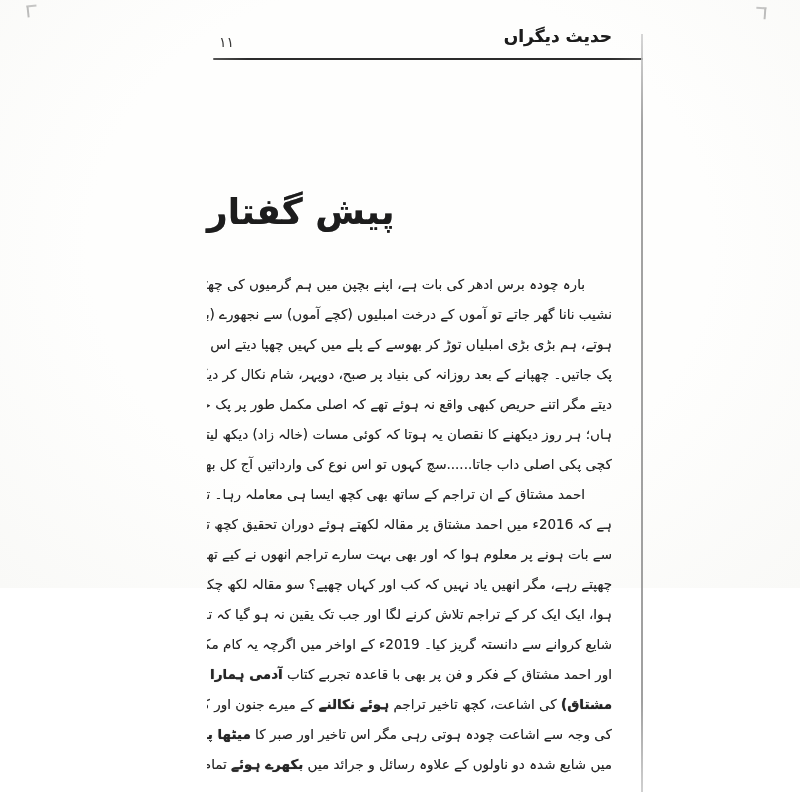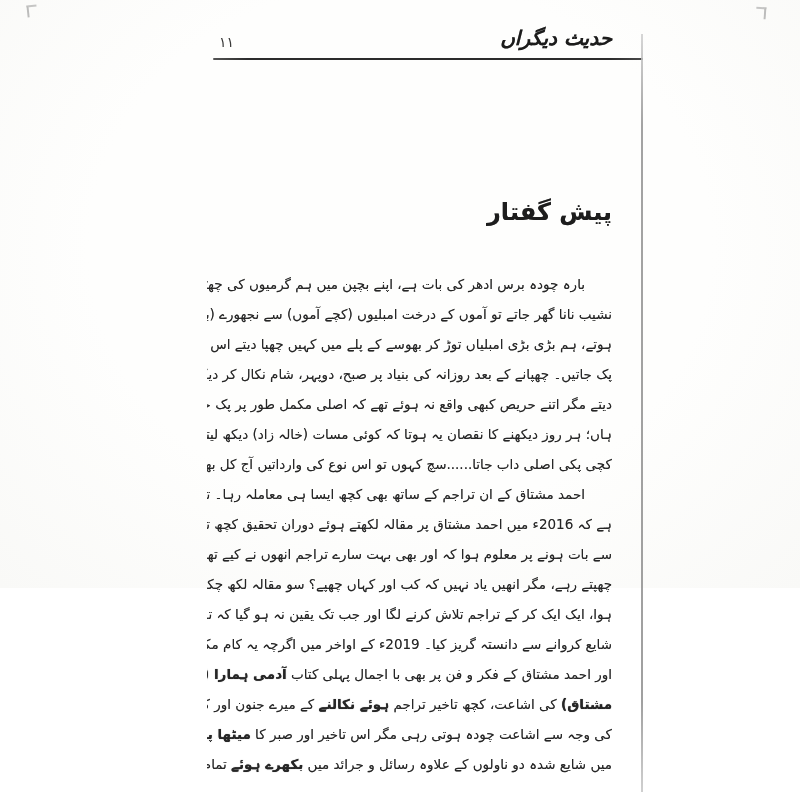--- a/index.html
+++ b/index.html
@@ -20,39 +20,39 @@
   .crop-mark.tl{left:27px;top:5px;border-left:2px solid #8a8a8a;border-top:2px solid #9a9a9a;transform:rotate(-6deg);}
   .crop-mark.tr{left:756px;top:7px;border-right:2px solid #8a8a8a;border-top:2px solid #9a9a9a;transform:rotate(4deg);}
 
   
   .page-num{
     position:absolute;left:219px;top:34px;
     font-size:14px;color:#3a3a3a;letter-spacing:1px;
   }
   .book-title{
     position:absolute;top:26px;right:188px;
-    font-size:20px;font-style:italic;font-weight:600;color:#1c1c1c;
+    font-size:17px;font-weight:600;color:#1c1c1c;
     text-shadow:0 0 .5px rgba(30,30,30,.55);
   }
   .header-rule{
     position:absolute;left:213px;top:58px;width:430px;height:2px;
     background:linear-gradient(90deg,#555 0%,#2c2c2c 8%,#2c2c2c 92%,#4a4a4a 100%);
     border-radius:1px;
   }
   
   .page-edge{
     position:absolute;left:641px;top:34px;width:2px;height:758px;
     background:linear-gradient(#cfcfcf,#939393 12%,#8f8f8f 88%,#c7c7c7);
     opacity:.85;
   }
 
   .section-title{
     position:absolute;left:207px;top:185px;width:405px;margin:0;
-    text-align:right;
-    font-size:24px;line-height:54px;font-weight:700;color:#1d1d1d;
+    text-align:left;
+    font-size:36px;line-height:54px;font-weight:700;color:#1d1d1d;
     text-shadow:0 0 .6px rgba(25,25,25,.6);
   }
 
   .body-text{
     position:absolute;left:207px;top:269px;width:405px;
     direction:rtl;
     color:#262626;
     font-size:13.5px;
     text-shadow:0 0 .4px rgba(40,40,40,.45);
   }
@@ -89,19 +89,19 @@
       <div class="line"><span>پک جاتیں۔ چھپانے کے بعد روزانہ کی بنیاد پر صبح، دوپہر، شام نکال کر دیکھتے اور پھر انھیں دبا</span></div>
       <div class="line"><span>دیتے مگر اتنے حریص کبھی واقع نہ ہوئے تھے کہ اصلی مکمل طور پر پک جانے سے پہلے منہ مارتے،</span></div>
       <div class="line"><span>ہاں؛ ہر روز دیکھنے کا نقصان یہ ہوتا کہ کوئی مسات (خالہ زاد) دیکھ لیتا تو وہ ہم سے پہلے چوری چھپے</span></div>
       <div class="line"><span>کچی پکی اصلی داب جاتا......سچ کہوں تو اس نوع کی وارداتیں آج کل بھی تجربے میں آ جاتی ہیں۔</span></div>
       <div class="line indent"><span>احمد مشتاق کے ان تراجم کے ساتھ بھی کچھ ایسا ہی معاملہ رہا۔ تفصیل اس اجمال کی یہ</span></div>
       <div class="line"><span>ہے کہ 2016ء میں احمد مشتاق پر مقالہ لکھتے ہوئے دوران تحقیق کچھ تراجم ہاتھ لگے، احمد مشتاق</span></div>
       <div class="line"><span>سے بات ہونے پر معلوم ہوا کہ اور بھی بہت سارے تراجم انھوں نے کیے تھے جو مختلف شماروں میں</span></div>
       <div class="line"><span>چھپتے رہے، مگر انھیں یاد نہیں کہ کب اور کہاں چھپے؟ سو مقالہ لکھ چکنے کے بعد تراجم کی طرف متوجہ</span></div>
       <div class="line"><span>ہوا، ایک ایک کر کے تراجم تلاش کرنے لگا اور جب تک یقین نہ ہو گیا کہ تمام تر تراجم مل چکے ہیں،</span></div>
       <div class="line"><span>شایع کروانے سے دانستہ گریز کیا۔ 2019ء کے اواخر میں اگرچہ یہ کام مکمل ہو چکا تھا مگر میری پہلی</span></div>
-      <div class="line"><span>اور احمد مشتاق کے فکر و فن پر بھی با اجمال پہلی کتاب </span><span class="bold">آدمی ہمارا (شعریات احمد</span></div>
+      <div class="line"><span>اور احمد مشتاق کے فکر و فن پر بھی با قاعدہ تجربے کتاب </span><span class="bold">آدمی ہمارا (شعریات احمد</span></div>
       <div class="line"><span class="bold">مشتاق)</span><span> کی اشاعت، کچھ تاخیر تراجم </span><span class="bold">ہوئے نکالنے</span><span> کے میرے جنون اور کچھ کرونائی صورت حال</span></div>
       <div class="line"><span>کی وجہ سے اشاعت چودہ ہوتی رہی مگر اس تاخیر اور صبر کا </span><span class="bold">میٹھا پھل ہی</span></div>
       <div class="line"><span>میں شایع شدہ دو ناولوں کے علاوہ رسائل و جرائد میں </span><span class="bold">بکھرے ہوئے</span><span> تمام تر تراجم کو دریافت کرنے</span></div>
     </div>
 
 </div>
 
 </body></html>

